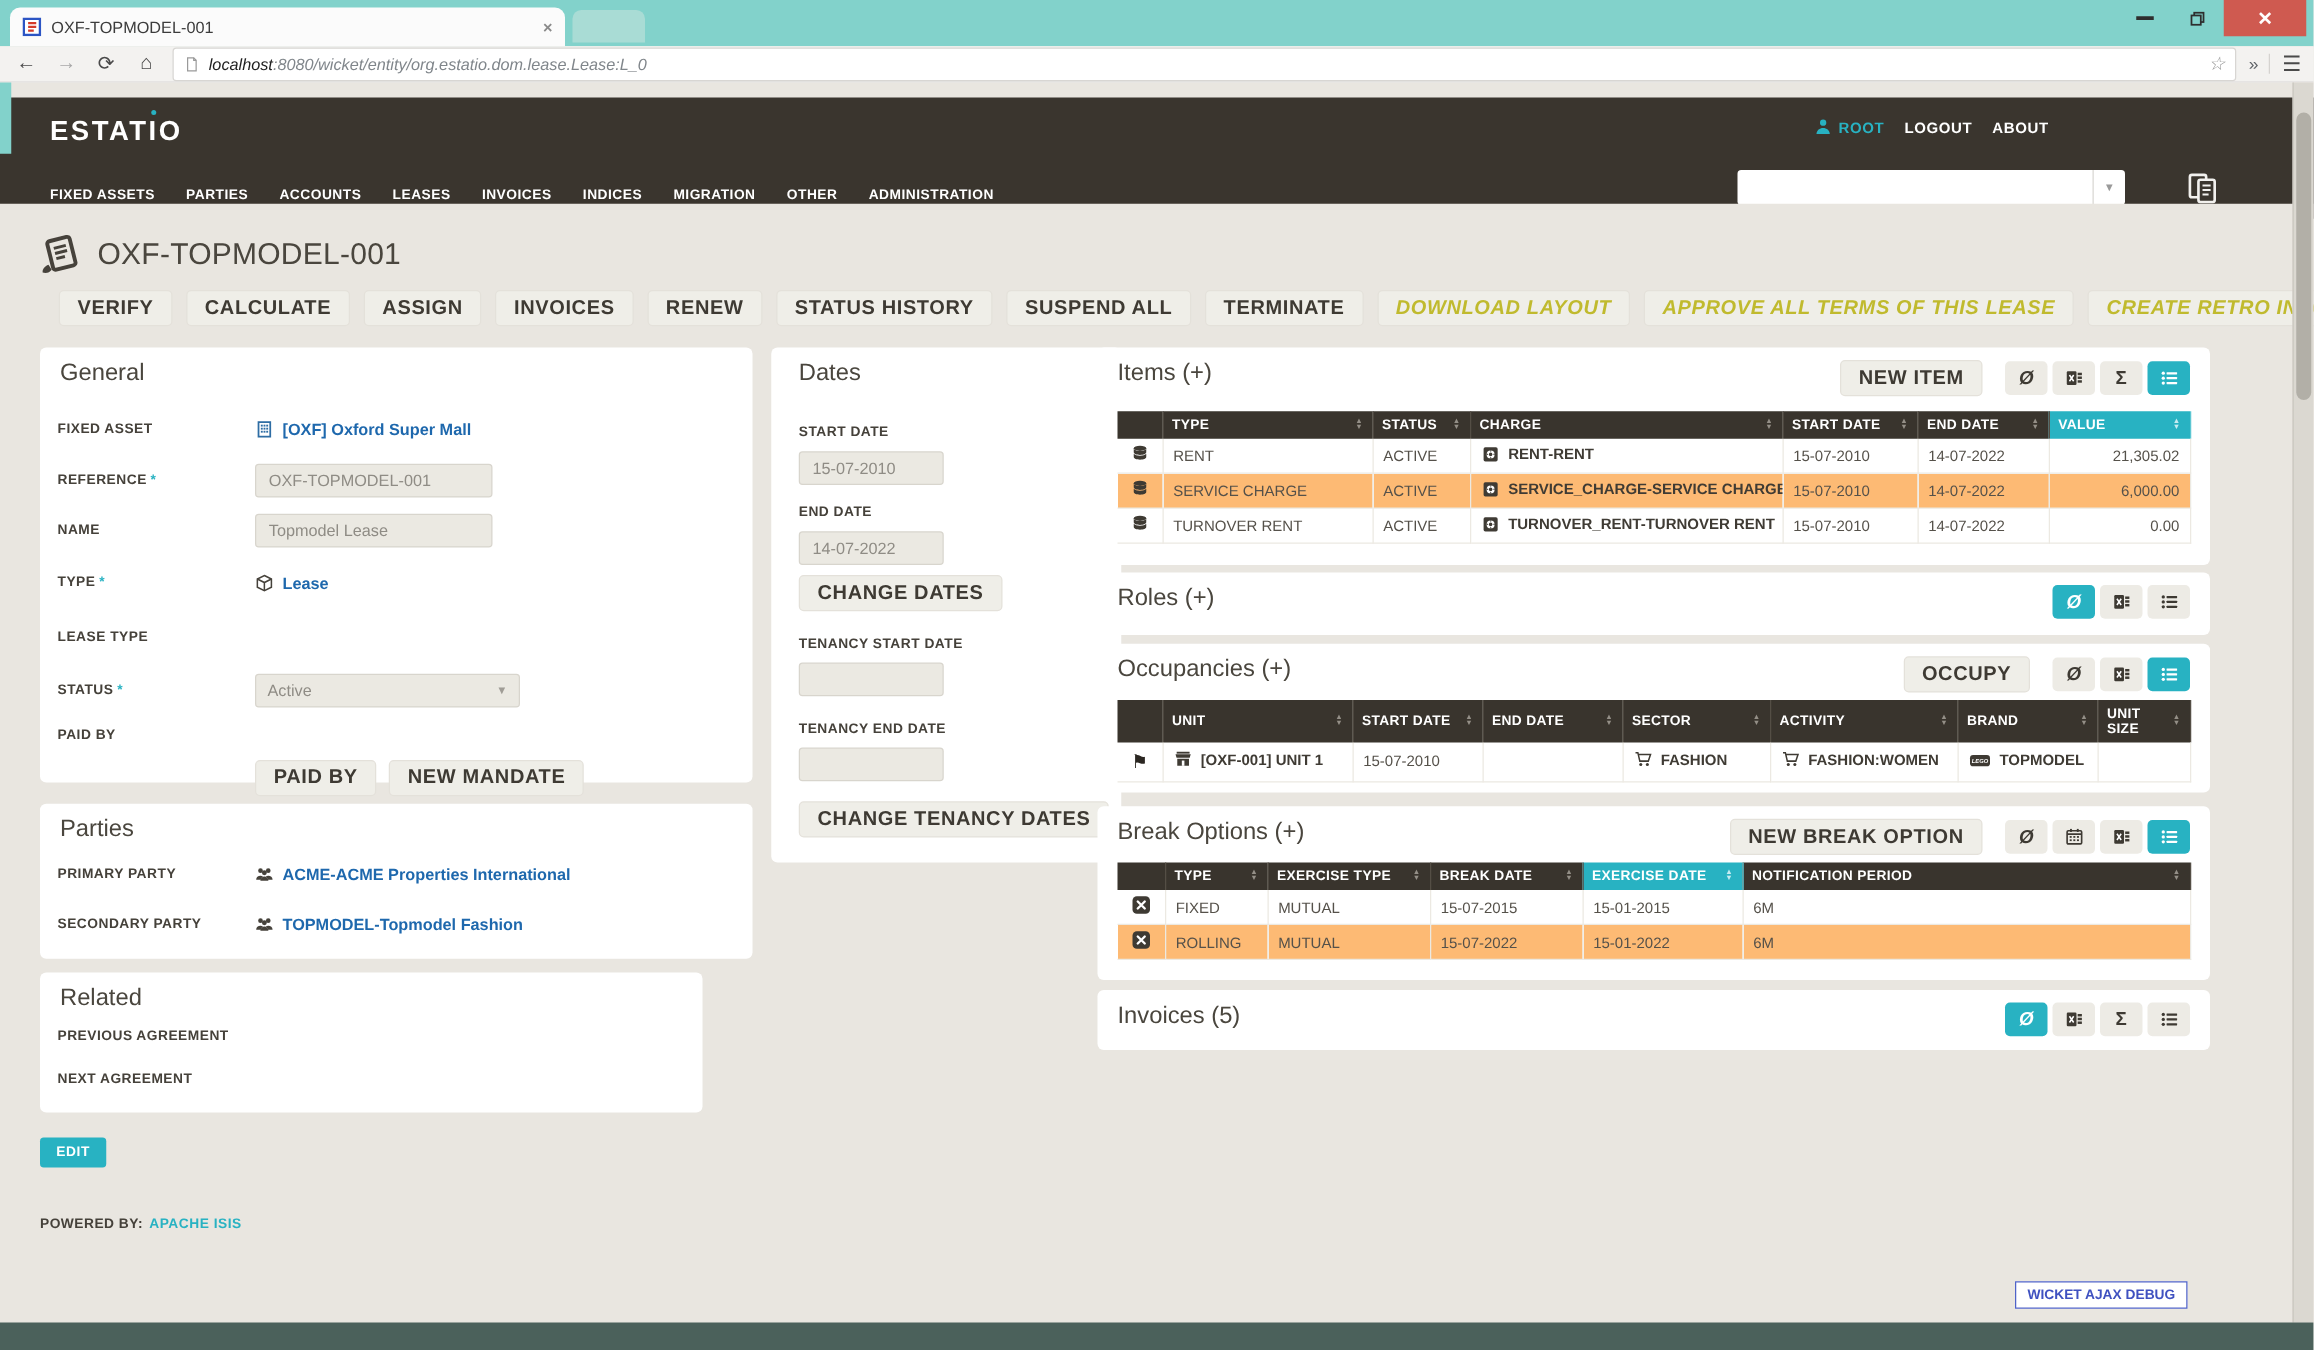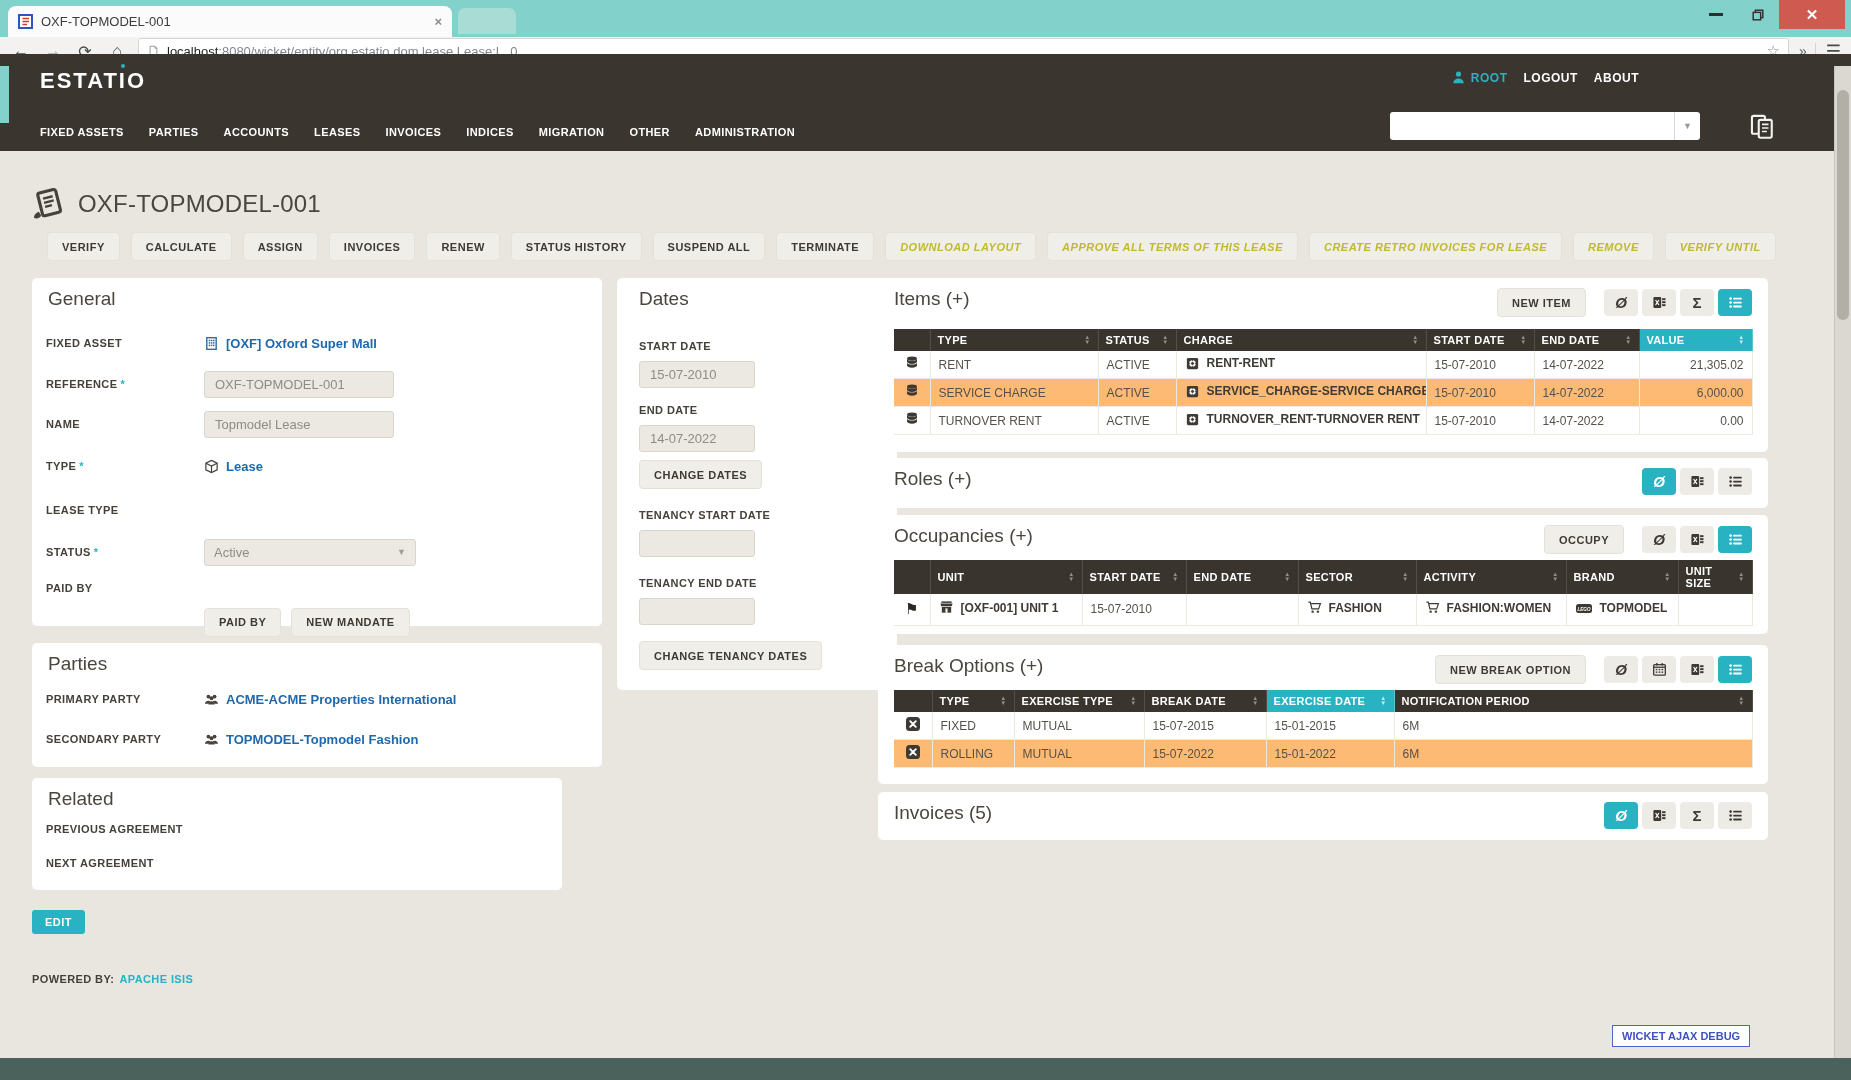--- a/index.html
+++ b/index.html
@@ -18,30 +18,30 @@
   .wc { width:42px; display:flex; align-items:center; justify-content:center; }
   .wc-min i { display:block; width:14px; height:0; border-bottom:3px solid #2e2e2e; }
   .wc-close { width:66px; background:#cf5a50; color:#fff; font-size:15px; font-weight:bold; }
   .wc .ic { width:14px; height:14px; }
 
   .toolbar { position:absolute; top:37px; left:0; width:100%; height:29px; background:#f3f2f0;
              display:flex; align-items:center; padding:0 10px; gap:10px; border-bottom:1px solid #e2e0de; }
   .navbtn { font-size:16px; color:#4a4a4a; width:22px; text-align:center; }
   .navbtn.dis { color:#a8a8a8; }
   .omnibox { flex:1; height:27px; background:#fff; border:1px solid #d8d6d3; border-radius:3px;
-             display:flex; align-items:center; padding:0 8px; gap:7px; }
+             display:flex; align-items:center; padding:0 8px; gap:7px;font-style:italic; }
   .omnibox .ic { width:13px; height:13px; color:#9a9a9a; }
   .url { flex:1; font-size:13px; color:#80868b; white-space:nowrap; overflow:hidden; }
   .url b { color:#1f1f1f; font-weight:normal; }
   .star { color:#8f8f8f; font-size:15px; }
   .more-chevron { color:#5f6368; font-size:14px; padding-right:8px; border-right:1px solid #d5d3d0; }
   .menu-glyph { color:#4a4a4a; font-size:17px; }
 
   
-  .appheader { position:absolute; top:54px; left:0; width:100%; height:97px; background:#3a352e;padding-left:24px; }
+  .appheader { position:absolute; top:78px; left:0; width:100%; height:97px; background:#3a352e;padding-left:24px; }
   .left-sliver { position:absolute; left:0; top:66px; width:9px; height:57px; background:#82d2cb; }
   .logo { position:absolute; left:40px; top:14px; color:#fff; font-size:22px; font-weight:bold;
           letter-spacing:2px; display:flex; }
   .logo-i { position:relative; }
   .logo-i::after { content:""; position:absolute; top:-4px; left:50%; transform:translateX(-50%);
                    width:4px; height:4px; border-radius:50%; background:#28b2c2; }
   .user-links { position:absolute; right:212px; top:16px; display:flex; align-items:center; gap:16px;
                 font-size:12px; font-weight:bold; letter-spacing:.5px; }
   .user-links .root { color:#28b2c2; display:flex; align-items:center; gap:5px; }
   .user-links .wl { color:#fff; }
@@ -57,21 +57,21 @@
   .copy-btn .ic { width:26px; height:26px; }
 
   
   .content { position:absolute; top:163px; left:0; width:100%; height:895px; background:#e9e6e0; }
   .page-title-row { position:absolute; left:30px; top:24px; display:flex; align-items:center; gap:12px; }
   .page-title-row h1 { font-size:24px; font-weight:normal; color:#4a463e; letter-spacing:.2px; }
   .lease-ic { width:36px; height:34px; color:#46423b; }
 
   .actions { position:absolute; left:47px; top:69px; display:flex; gap:11px; }
   .btn { height:29px; display:inline-flex; align-items:center; padding:0 14px; background:#efeee8;
-         border:1px solid #e4e1da; border-radius:4px; font-size:11px; font-weight:bold;
+         border:1px solid #e4e1da; border-radius:4px; font-size:16px; font-weight:bold;
          color:#3e3a33; letter-spacing:.5px; white-space:nowrap; }
   .btn.proto { color:#c0ba2e; font-style:italic; }
 
   .card { position:absolute; background:#fff; border-radius:5px; }
   .card-head { display:flex; justify-content:space-between; align-items:flex-start; padding:10px 16px 0 16px; }
   .sec-title { font-size:19px; color:#4a463e; }
   .sec-title .plus { color:#4a463e; }
   .toolgroup { display:flex; gap:4px; align-items:center;padding-left:25px; }
   .ibtn { width:34px; height:27px; display:flex; align-items:center; justify-content:center;
           background:#edebe5; border-radius:4px; color:#3e3a33; }

